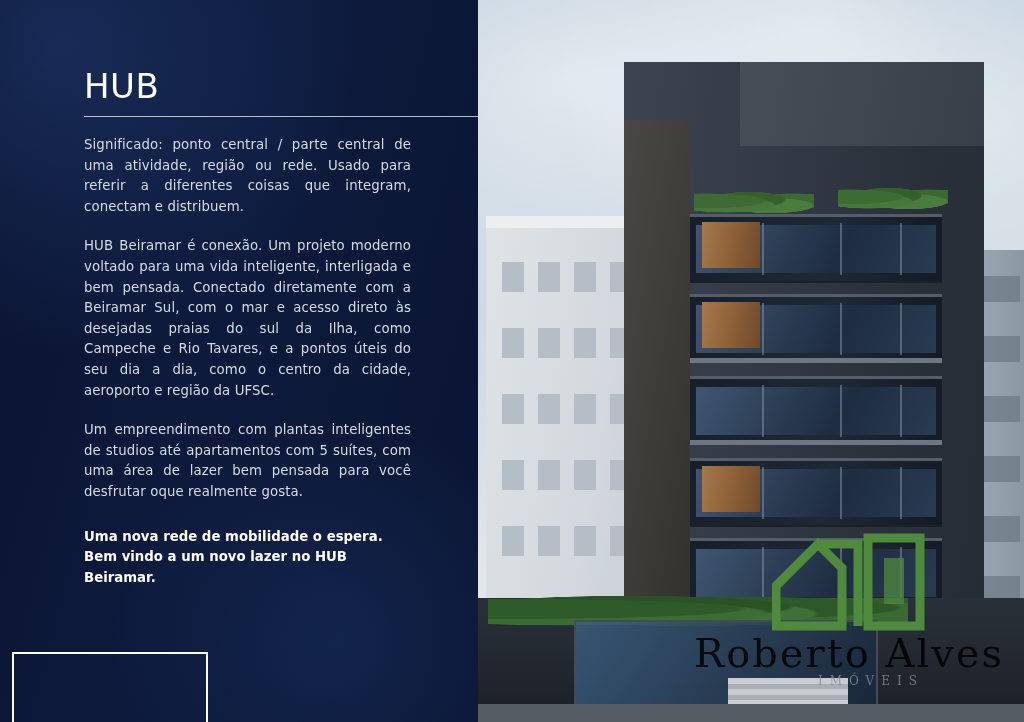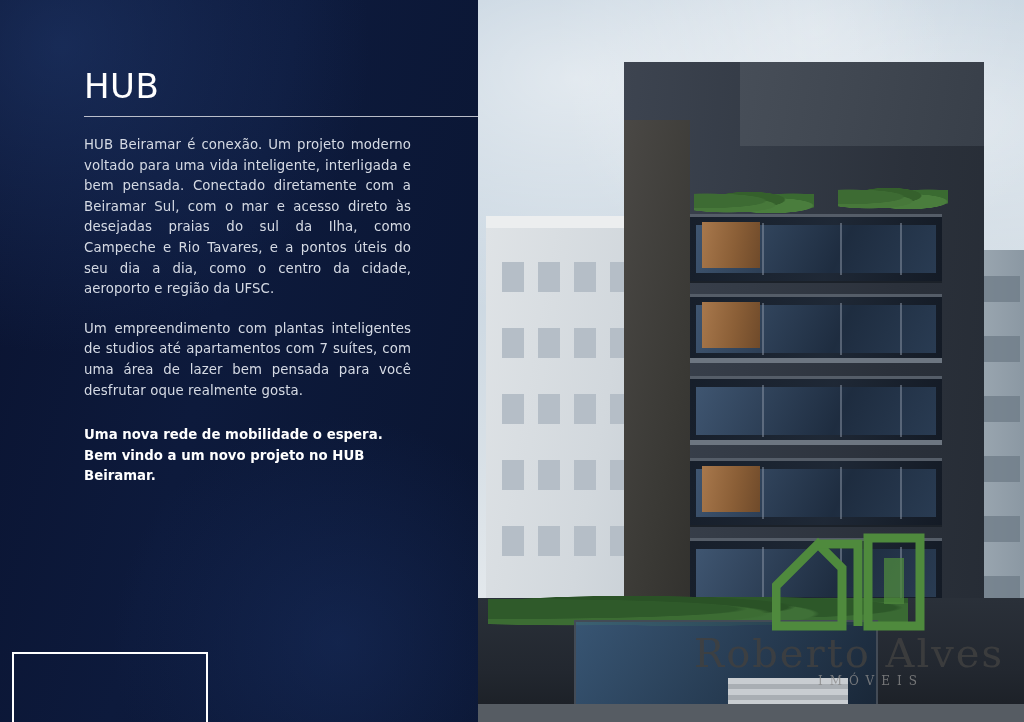--- a/index.html
+++ b/index.html
@@ -269,21 +269,21 @@
     right: 84px;
     top: -130px;
     width: 160px;
     height: 120px;
   }
   .wm-text {
     position: absolute;
     right: 12px;
     top: -14px;
     text-align: center;
-    color: #404040;
+    color: #000000;
     font-family: "DejaVu Serif", serif;
     font-size: 40px;
     letter-spacing: 2px;
     opacity: 0.85;
     white-space: nowrap;
   }
   .wm-sub {
     position: absolute;
     right: 92px;
     top: 30px;
@@ -297,23 +297,24 @@
 </head>
 <body>
 
 <div class="page">
 
   <div class="left-panel">
     <div class="text-col">
       <h1 class="doc-title">HUB</h1>
       <div class="title-rule"></div>
 
+      <p class="para">Significado: ponto central / parte central de uma atividade, região ou rede. Usado para referir a diferentes coisas que integram, conectam e distribuem.</p>
       <p class="para">HUB Beiramar é conexão. Um projeto moderno voltado para uma vida inteligente, interligada e bem pensada. Conectado diretamente com a Beiramar Sul, com o mar e acesso direto às desejadas praias do sul da Ilha, como Campeche e Rio Tavares, e a pontos úteis do seu dia a dia, como o centro da cidade, aeroporto e região da UFSC.</p>
-      <p class="para">Um empreendimento com plantas inteligentes de studios até apartamentos com 7 suítes, com uma área de lazer bem pensada para você desfrutar oque realmente gosta.</p>
-      <p class="para bold">Uma nova rede de mobilidade o espera. Bem vindo a um novo projeto no HUB Beiramar.</p>
+      <p class="para">Um empreendimento com plantas inteligentes de studios até apartamentos com 5 suítes, com uma área de lazer bem pensada para você desfrutar oque realmente gosta.</p>
+      <p class="para bold">Uma nova rede de mobilidade o espera. Bem vindo a um novo lazer no HUB Beiramar.</p>
     </div>
     <div class="corner-frame"></div>
   </div>
 
   <div class="render">
     <div class="sky"></div>
     <div class="sky-clouds"></div>
 
     <div class="bg-roof"></div>
     <div class="bg-building">

